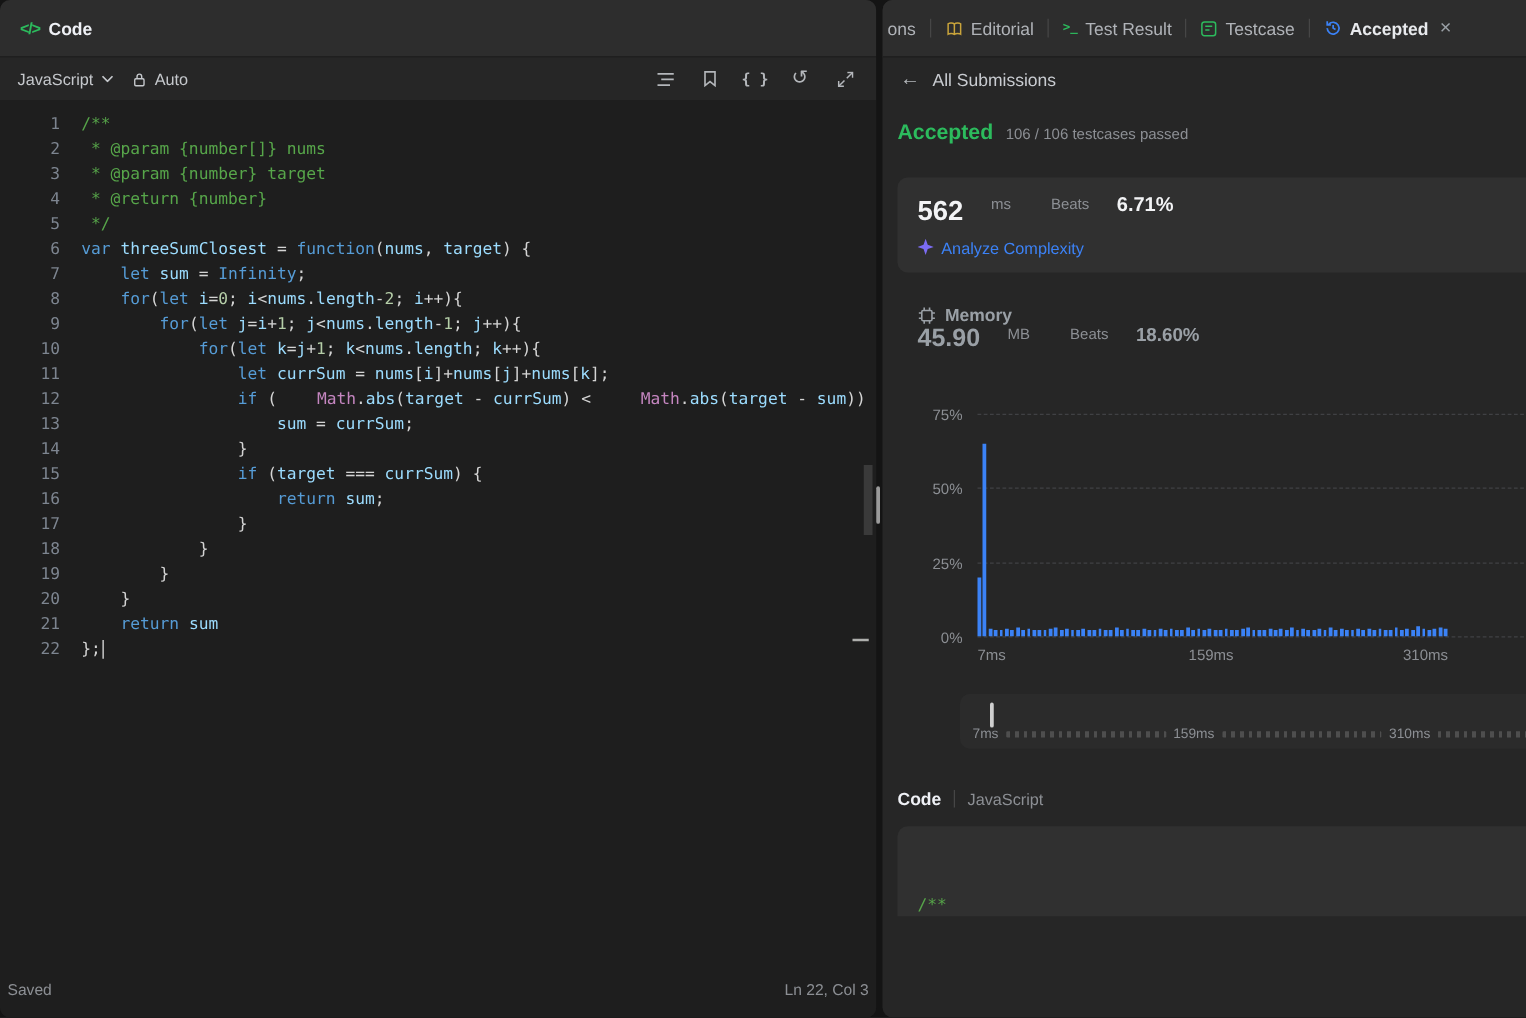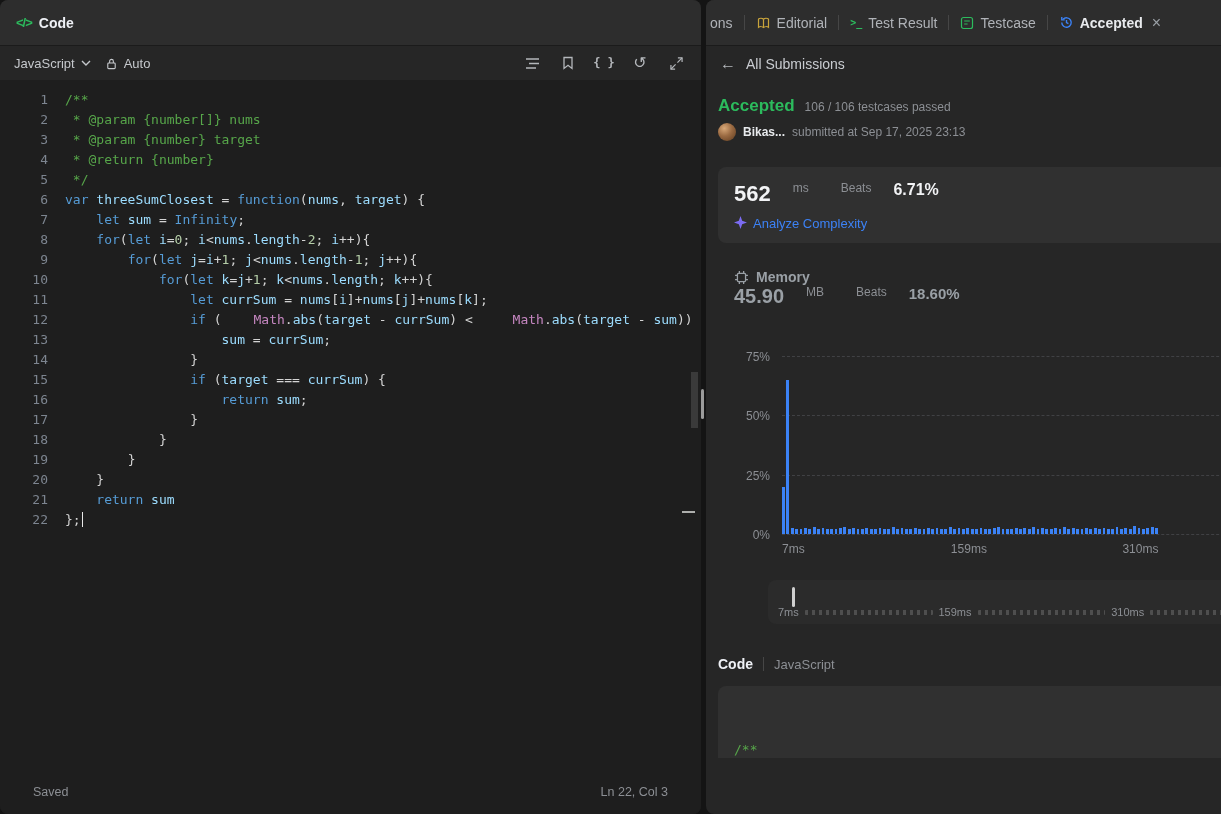--- a/index.html
+++ b/index.html
@@ -32,21 +32,21 @@
   .tk-kw{color:#569cd6;}
   .tk-bi{color:#c586c0;padding-left:32px;}
   .tk-id{color:#9cdcfe;}
   .tk-num{color:#b5cea8;}
   .tk-pn{color:#d4d4d4;}
   .caret{display:inline-block;width:1.5px;height:15px;background:#e8e8e8;vertical-align:text-bottom;margin-left:1px;}
   .editor-scroll-thumb{position:absolute;right:3px;top:292px;width:7px;height:56px;background:#3a3a3a;}
   .overview-cursor{position:absolute;right:6px;top:431px;width:13px;height:2px;background:#aeafad;}
 
   .editor-statusbar{position:absolute;left:0;right:0;bottom:0;height:44px;display:flex;align-items:center;
-                    justify-content:space-between;padding:0 33px;box-sizing:border-box;color:#8c8f94;font-size:12.5px;background:#1e1e1e;}
+                    justify-content:space-between;padding:0 6px;box-sizing:border-box;color:#8c8f94;font-size:12.5px;background:#1e1e1e;}
 
   
   .panel-divider-grip{position:absolute;left:701px;top:389px;width:3px;height:30px;background:#9b9b9b;border-radius:2px;z-index:5;}
 
   
   .right-panel{left:706px;width:623px;background:#262626;}
   .results-tabbar{height:46px;background:#2d2d2d;display:flex;align-items:center;gap:11px;padding:0 10px 0 4px;box-sizing:border-box;border-bottom:1px solid #1b1b1b;overflow:hidden;}
   .tab-item{display:flex;align-items:center;gap:6px;color:#b0b3b8;font-size:14px;white-space:nowrap;cursor:pointer;}
   .tab-item.active{color:#e8eaed;font-weight:bold;}
   .tab-sep{width:1px;height:15px;background:#464646;flex:none;}
@@ -275,25 +275,20 @@
   </div>
 
   <div class="results-content">
 
     <div class="result-header">
       <div class="rh-left">
         <div class="line1">
           <span class="status-accepted">Accepted</span>
           <span class="testcases">106 / 106 testcases passed</span>
         </div>
-        <div class="line2">
-          <span class="avatar"></span>
-          <span class="user-name">Bikas...</span>
-          <span class="submitted">submitted at Sep 17, 2025 23:13</span>
-        </div>
       </div>
     </div>
 
     <div class="runtime-card">
       <div class="metric-row">
         <span class="metric-big">562</span>
         <span class="metric-unit">ms</span>
         <span class="beats-label">Beats</span>
         <span class="beats-value">6.71%</span>
       </div>

